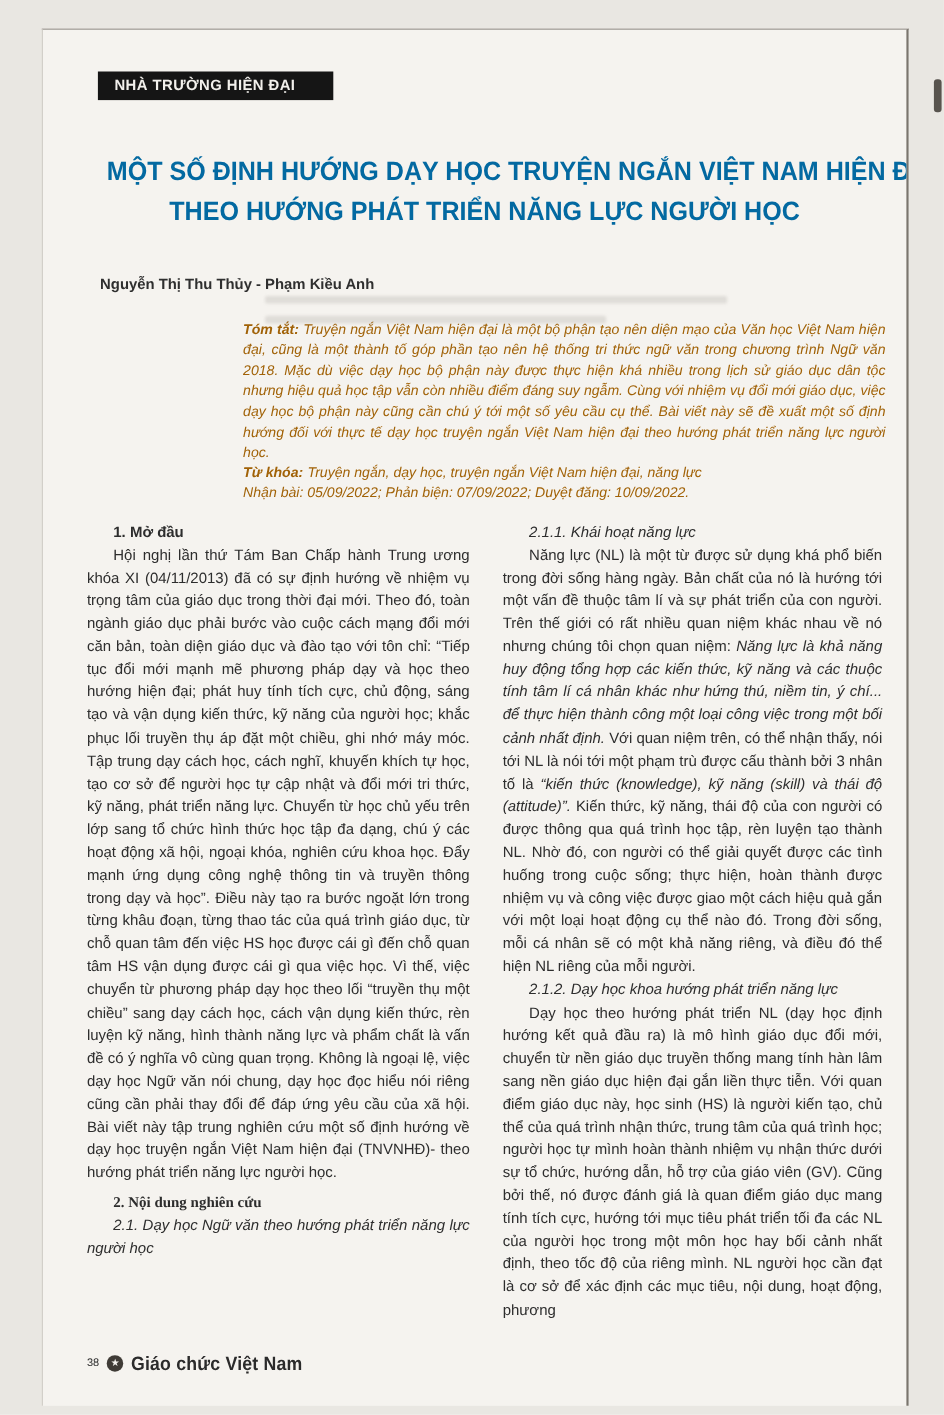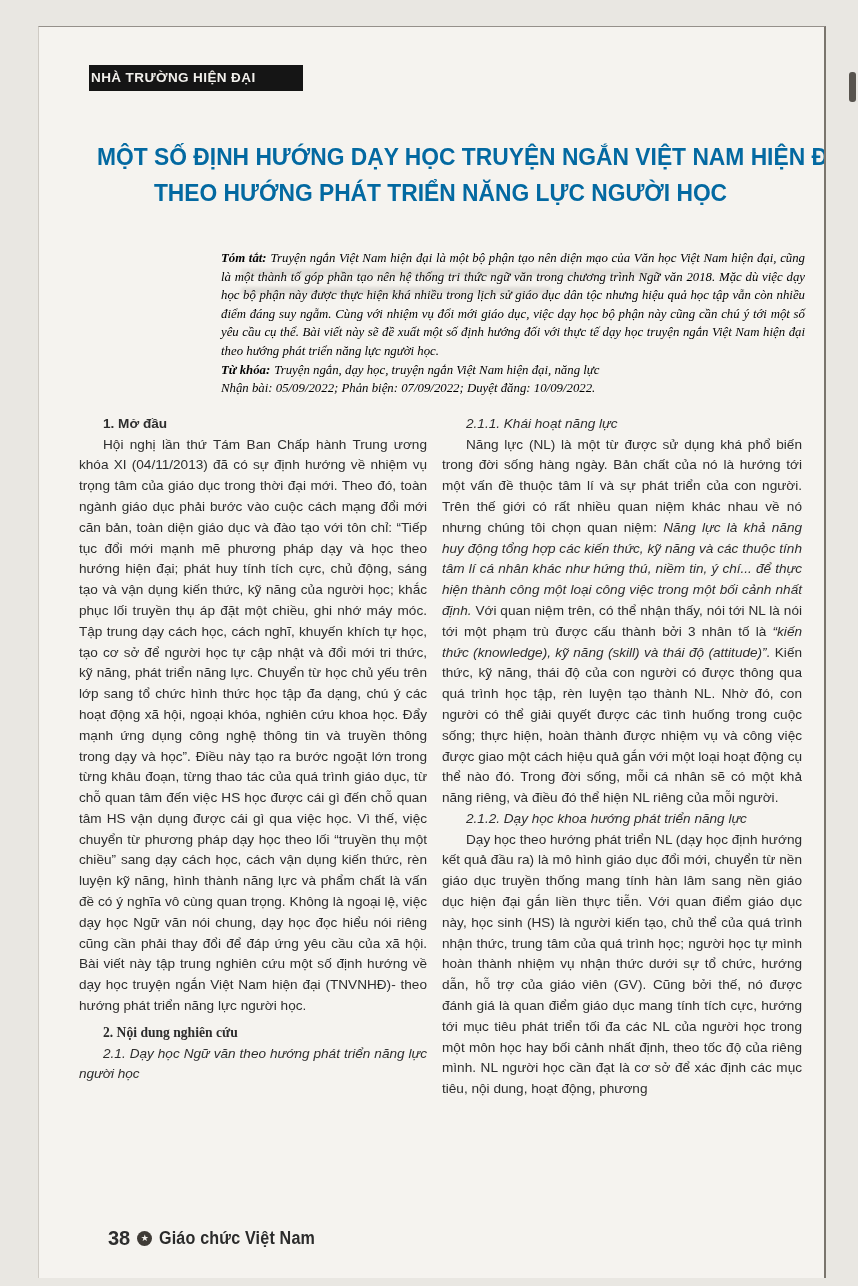--- a/index.html
+++ b/index.html
@@ -23,21 +23,21 @@
   }
   .banner {
     margin-left: 10px;
     width: 214px; height: 26px;
     box-sizing: border-box;
     background: #151515;
     color: #f2f0ec;
     font-weight: bold;
     font-size: 13.5px;
     line-height: 26px;
-    padding-left: 2px;
+    padding-left: 15px;
     letter-spacing: 0.4px;
   }
   .title {
     margin: 48px 0 0 0;
     font-size: 24px;
     font-weight: bold;
     color: #0369a1;
     text-align: center;
     line-height: 1.5;
   }
@@ -59,49 +59,48 @@
     pointer-events: none;
   }
   .g1 { left: 150px; top: 20px; width: 420px; height: 7px; }
   .g2 { left: 150px; top: 38px; width: 310px; height: 7px; }
   .abstract {
     margin: 22px 0 0 142px;
     width: 584px;
     font-style: italic;
     font-size: 12.8px;
     line-height: 18.6px;
-    color: #000000;
+    color: #a16207;
     text-align: justify;
-    font-family: Liberation Serif, serif;
   }
   .abstract p { margin: 0; }
   .lbl { font-weight: bold; margin-right: 4px; }
   .cols {
     display: flex;
-    gap: 15px;
+    gap: 30px;
     margin-top: 16px;
     font-size: 13.6px;
     line-height: 20.8px;
     color: #2d2d2d;
     text-align: justify;
   }
   .colL { flex: 0 0 348px; }
   .colR { flex: 1; min-width: 0; }
   .col p { margin: 0; text-indent: 24px; }
   .h  { font-weight: bold; }
   .mt { margin-top: 6px !important; font-family: Liberation Serif, serif; }
   .hi { font-style: italic; font-weight: normal; }
   .footer {
     position: absolute;
     left: 40px; bottom: 28px;
     display: flex;
     align-items: center;
     gap: 7px;
   }
-  .pgnum { font-weight: bold; font-size: 20px; color: #2e2e2e; margin-left: 29px; }
+  .pgnum { font-weight: normal; font-size: 10px; color: #2e2e2e; }
   .badge {
     width: 15px; height: 15px;
     border-radius: 50%;
     background: #3f3b36;
     display: flex; align-items: center; justify-content: center;
   }
   .star { color: #f5f3ef; font-size: 9px; line-height: 1; }
   .journal {
     font-weight: bold;
     font-size: 17.5px;
@@ -128,20 +127,21 @@
   <div class="banner">
     <span>NHÀ TRƯỜNG HIỆN ĐẠI</span>
   </div>
 
   <h1 class="title">
     <span class="tline">MỘT SỐ ĐỊNH HƯỚNG DẠY HỌC TRUYỆN NGẮN VIỆT NAM HIỆN ĐẠI</span>
     <span class="tline">THEO HƯỚNG PHÁT TRIỂN NĂNG LỰC NGƯỜI HỌC</span>
   </h1>
 
   <div class="authors">
+    <div class="names">Nguyễn Thị Thu Thủy - Phạm Kiều Anh</div>
     <div class="ghost g1"></div>
     <div class="ghost g2"></div>
   </div>
 
   <div class="abstract">
     <p>
       <span class="lbl">Tóm tắt:</span><span>Truyện ngắn Việt Nam hiện đại là một bộ phận tạo nên diện mạo của Văn học Việt Nam hiện đại, cũng là một thành tố góp phần tạo nên hệ thống tri thức ngữ văn trong chương trình Ngữ văn 2018. Mặc dù việc dạy học bộ phận này được thực hiện khá nhiều trong lịch sử giáo dục dân tộc nhưng hiệu quả học tập vẫn còn nhiều điểm đáng suy ngẫm. Cùng với nhiệm vụ đổi mới giáo dục, việc dạy học bộ phận này cũng cần chú ý tới một số yêu cầu cụ thể. Bài viết này sẽ đề xuất một số định hướng đối với thực tế dạy học truyện ngắn Việt Nam hiện đại theo hướng phát triển năng lực người học.</span>
     </p>
     <p>
       <span class="lbl">Từ khóa:</span><span>Truyện ngắn, dạy học, truyện ngắn Việt Nam hiện đại, năng lực</span>

